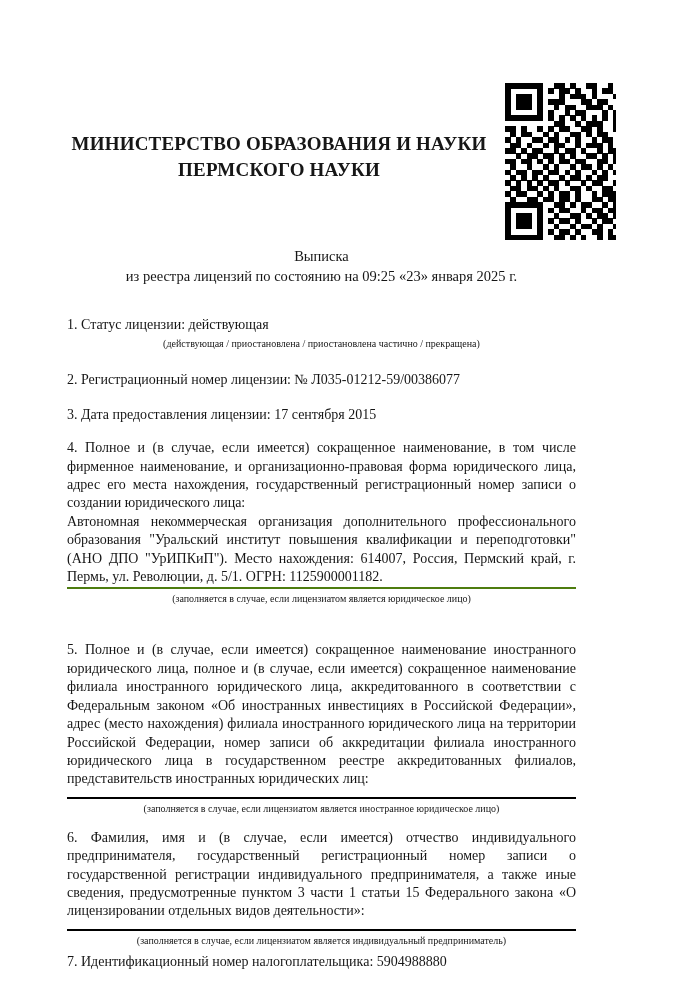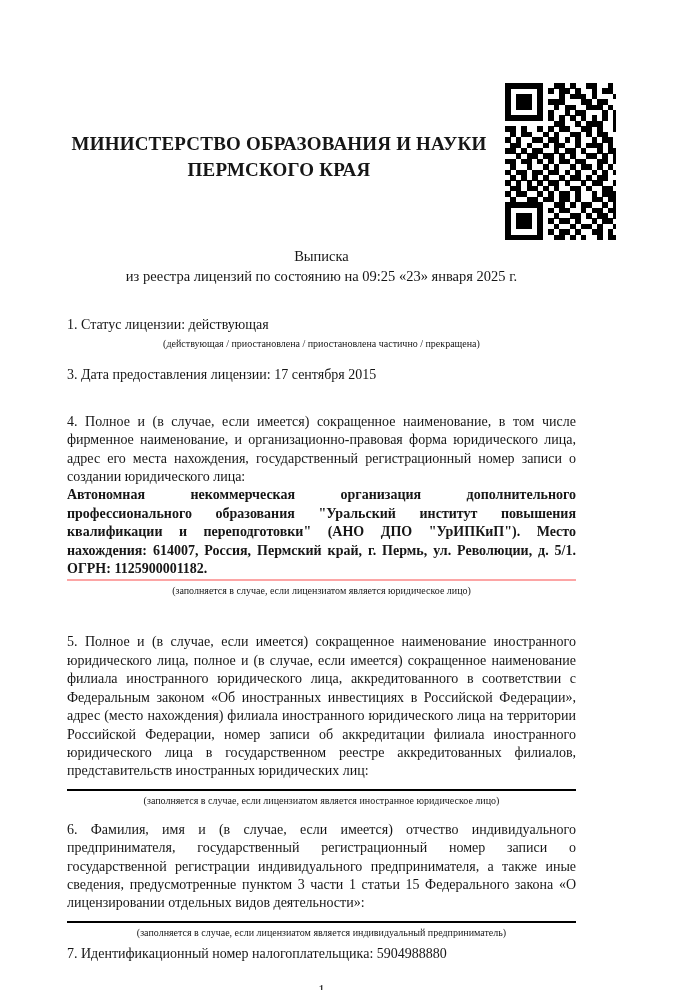--- a/index.html
+++ b/index.html
@@ -52,30 +52,29 @@
 
   
   main {
     margin-top: 30px;
     font-size: 14px;
     line-height: 18.4px;
   }
   .item { margin-top: 17px; }
   .item-2 { margin-top: 21px; }
   .item-3 { margin-top: 16px; }
-  .item-4 { margin-top: 28px; }
+  .item-4 { margin-top: 15px; }
   .item-5 { margin-top: 36px; }
   .item-6 { margin-top: 14px; }
   .item-7 { margin-top: 6px; }
   .para { text-align: justify; }
   .answer-filled {
     text-align: justify;
-    border-bottom: 2px solid #fca5a5;
+    border-bottom: 2px solid #4d7c0f;
     padding-bottom: 1px;
-    font-weight: bold;
   }
   .blank-line {
     height: 10px;
     border-bottom: 2px solid #000;
   }
   .caption {
     font-size: 10px;
     line-height: 13px;
     text-align: center;
     margin-top: 3px;
@@ -88,21 +87,21 @@
 </style>
 </head>
 <body>
 
 <div class="page">
 
   <header>
     <div class="ministry">
       <div class="ministry-name">
         <div>МИНИСТЕРСТВО ОБРАЗОВАНИЯ И НАУКИ</div>
-        <div>ПЕРМСКОГО КРАЯ</div>
+        <div>ПЕРМСКОГО НАУКИ</div>
       </div>
     </div>
     <div class="qr">
       <svg viewBox="0 0 29 29" shape-rendering="crispEdges">
           <rect x="0" y="0" width="1.04" height="1.04"></rect>
           <rect x="1" y="0" width="1.04" height="1.04"></rect>
           <rect x="2" y="0" width="1.04" height="1.04"></rect>
           <rect x="3" y="0" width="1.04" height="1.04"></rect>
           <rect x="4" y="0" width="1.04" height="1.04"></rect>
           <rect x="5" y="0" width="1.04" height="1.04"></rect>
@@ -556,20 +555,23 @@
       <div>из реестра лицензий по состоянию на 09:25 «23» января 2025 г.</div>
     </section>
 
     <main>
 
       <div class="item item-1">
         <div>1. Статус лицензии: действующая</div>
         <div class="caption">(действующая / приостановлена / приостановлена частично / прекращена)</div>
       </div>
 
+      <div class="item item-2">
+        <div>2. Регистрационный номер лицензии: № Л035-01212-59/00386077</div>
+      </div>
 
       <div class="item item-3">
         <div>3. Дата предоставления лицензии: 17 сентября 2015</div>
       </div>
 
       <div class="item item-4">
         <div class="para">4. Полное и (в случае, если имеется) сокращенное наименование, в том числе фирменное наименование, и организационно-правовая форма юридического лица, адрес его места нахождения, государственный регистрационный номер записи о создании юридического лица:</div>
         <div class="answer-filled">Автономная некоммерческая организация дополнительного профессионального образования "Уральский институт повышения квалификации и переподготовки" (АНО ДПО "УрИПКиП"). Место нахождения: 614007, Россия, Пермский край, г. Пермь, ул. Революции, д. 5/1. ОГРН: 1125900001182.</div>
         <div class="caption">(заполняется в случае, если лицензиатом является юридическое лицо)</div>
       </div>

